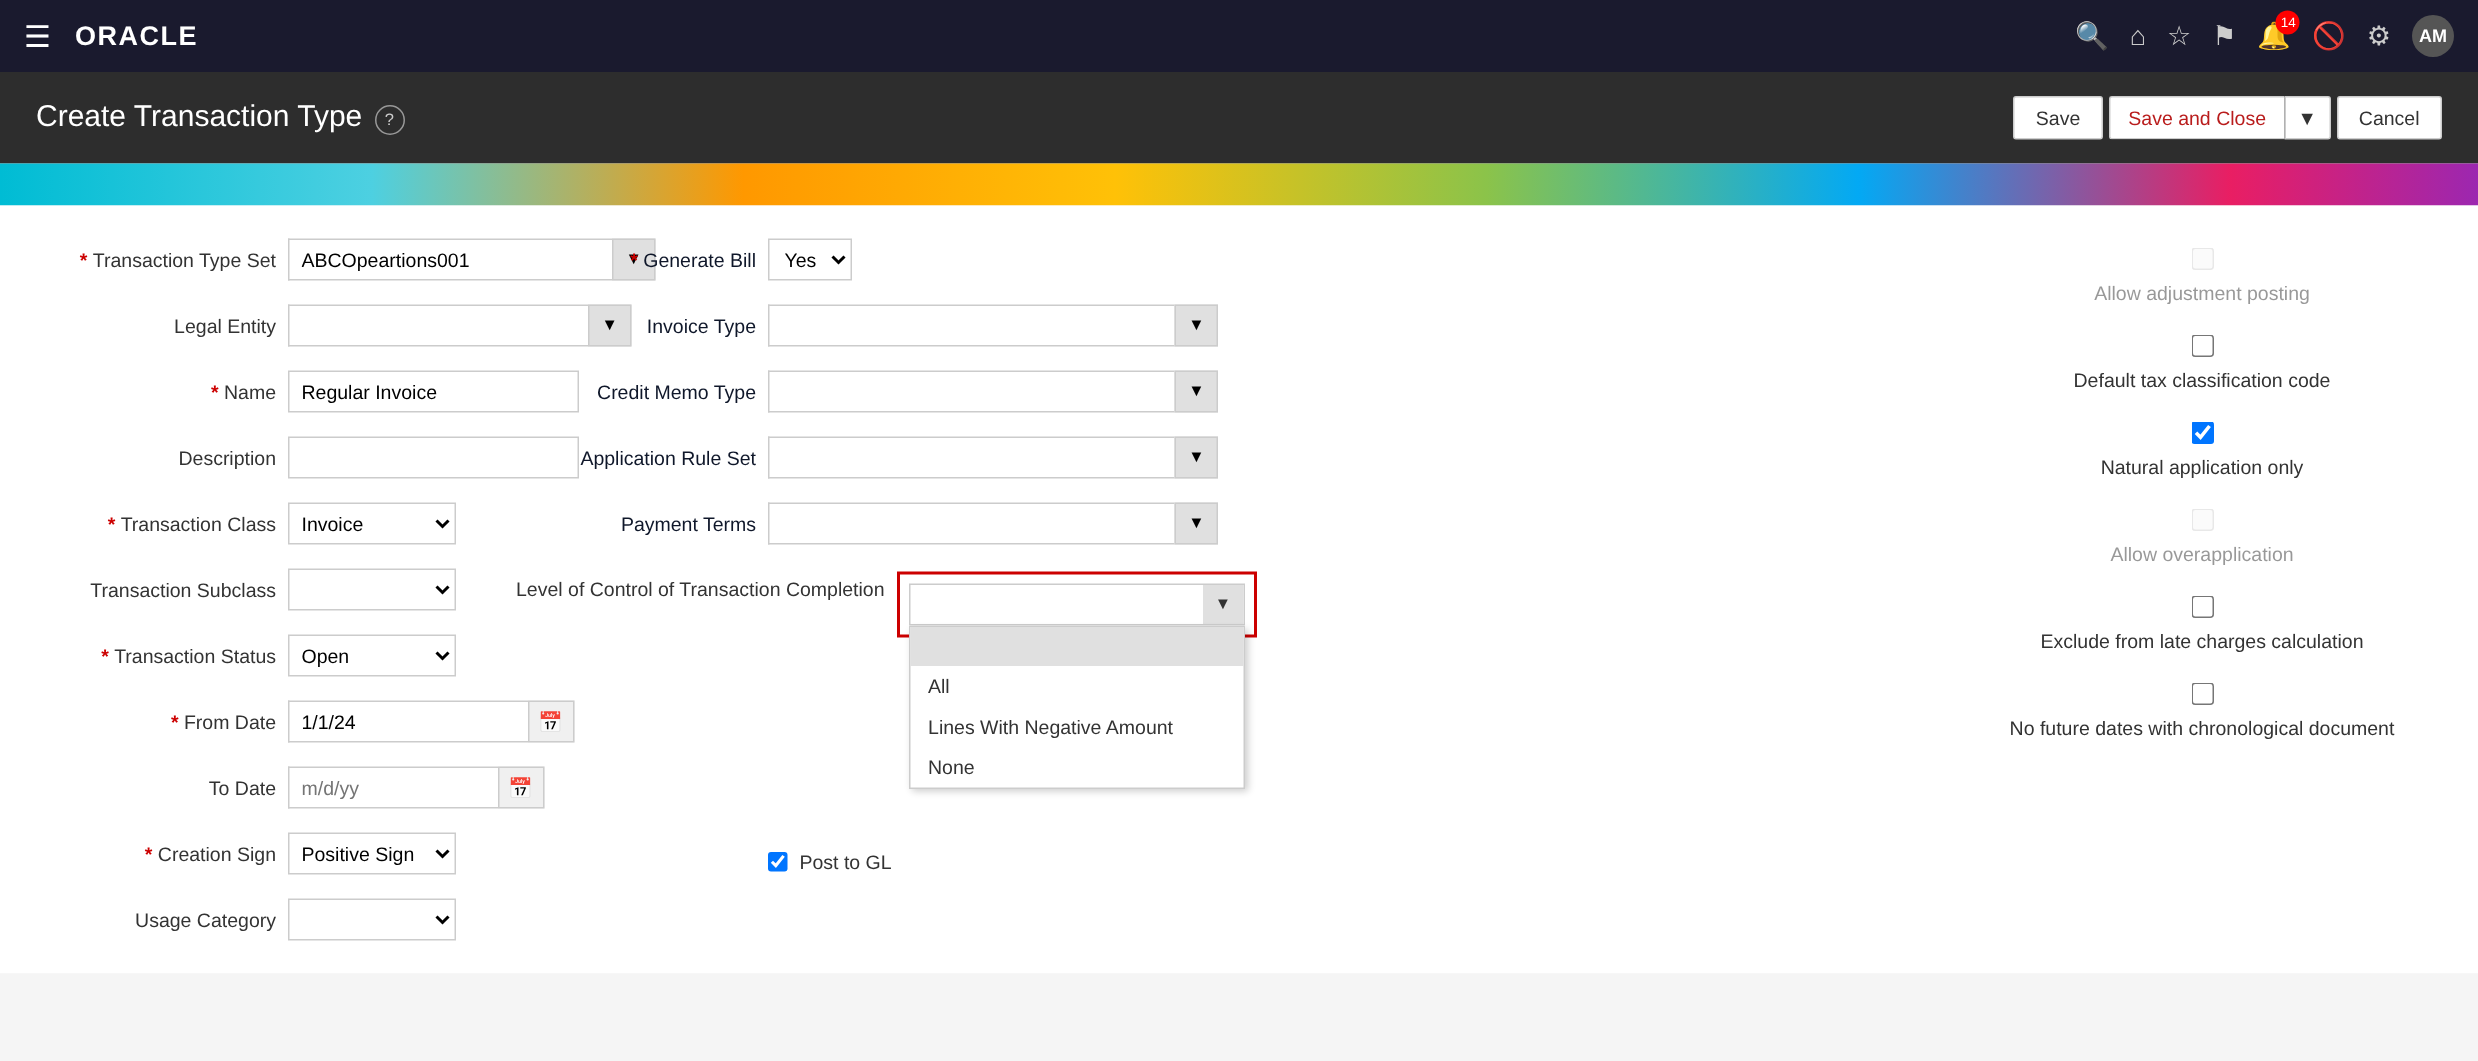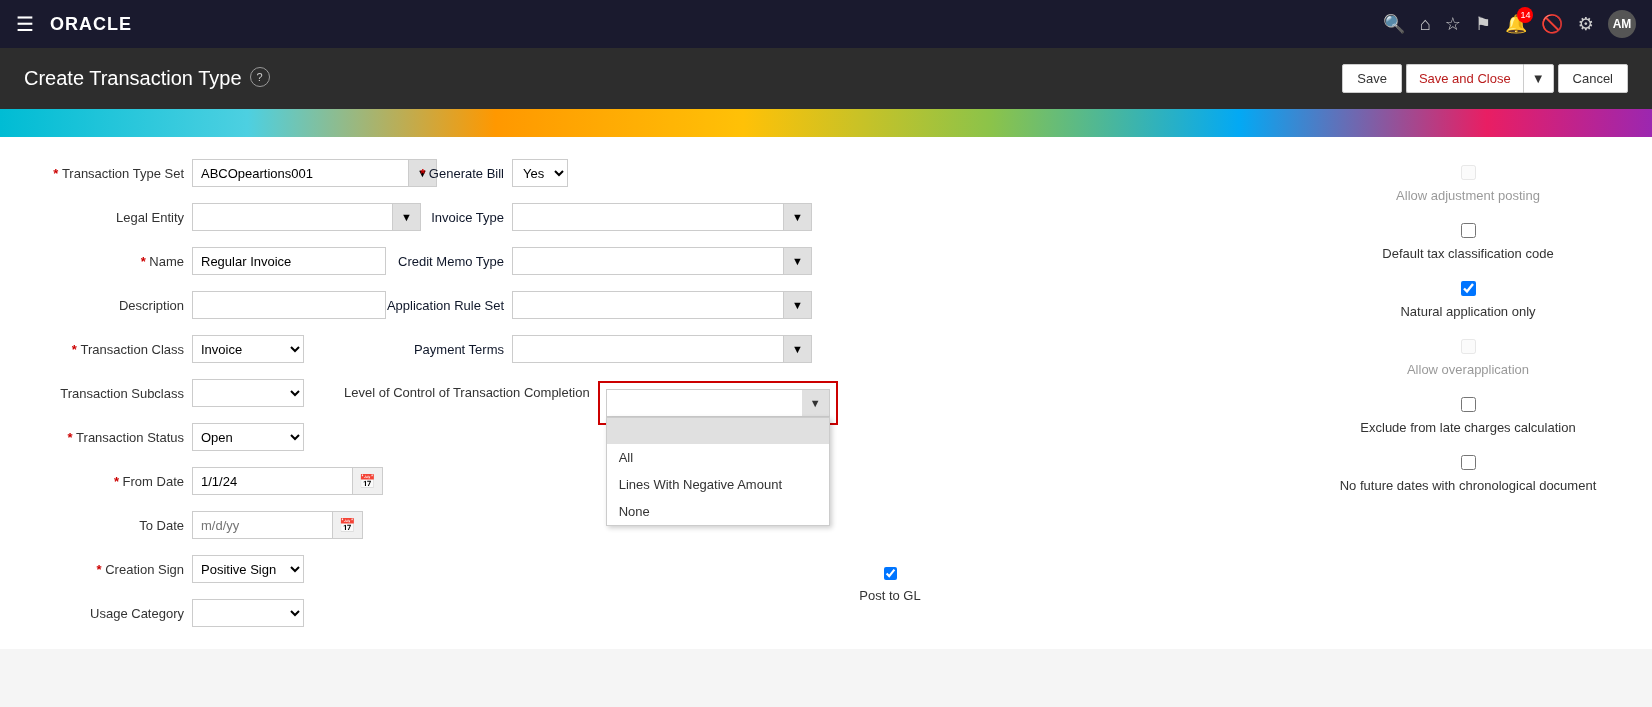--- a/index.html
+++ b/index.html
@@ -27,21 +27,21 @@
     
     .page-header {
       background: #2d2d2d;
       color: white;
       display: flex;
       align-items: center;
       justify-content: space-between;
       padding: 16px 24px;
       min-height: 60px;
     }
-    .page-title { font-size: 20px; font-weight: 400; display: flex; align-items: flex-start; gap: 8px; }
+    .page-title { font-size: 20px; font-weight: 400; display: flex; align-items: flex-end; gap: 8px; }
     .help-icon { border: 1px solid #999; border-radius: 50%; width: 20px; height: 20px; display: flex; align-items: center; justify-content: center; font-size: 11px; color: #ccc; cursor: pointer; }
     .header-buttons { display: flex; align-items: center; gap: 4px; }
     .btn { padding: 6px 14px; border: 1px solid #ccc; background: white; color: #333; cursor: pointer; font-size: 13px; border-radius: 2px; }
     .btn-save-close { display: flex; align-items: stretch; }
     .btn-save-close-main { padding: 4px 12px; border: 1px solid #ccc; background: white; color: #b91c1c; cursor: pointer; font-size: 13px; border-right: none; border-radius: 2px 0 0 2px; }
     .btn-save-close-arrow { padding: 6px 8px; border: 1px solid #ccc; background: white; color: #333; cursor: pointer; font-size: 13px; border-left: 1px solid #ccc; border-radius: 0 2px 2px 0; }
 
     
     .banner {
       height: 28px;
@@ -388,21 +388,21 @@
 
           <div style="position:absolute;left:6px;right:6px;top:34px;background:white;border:1px solid #ccc;z-index:200;box-shadow:2px 2px 5px rgba(0,0,0,0.2);">
             <div style="height:26px;background:#e0e0e0;"></div>
             <div style="padding:6px 12px;font-size:13px;cursor:pointer;">All</div>
             <div style="padding:6px 12px;font-size:13px;cursor:pointer;">Lines With Negative Amount</div>
             <div style="padding:6px 12px;font-size:13px;cursor:pointer;">None</div>
           </div>
         </div>
       </div>
 
-      <div style="display:flex;align-items:center;gap:8px;margin-top:130px;margin-left:168px;flex-direction:column;">
+      <div style="display:flex;align-items:center;gap:8px;margin-top:130px;margin-left:168px;">
         <input type="checkbox" checked="" id="postToGL" style="">
         <label for="postToGL" style="font-size:13px;">Post to GL</label>
       </div>
 
     </div>
 
     <div class="right-col form-column">
 
       <div class="checkbox-row checkbox-disabled">
         <input type="checkbox" disabled="" id="chk1" style="">

